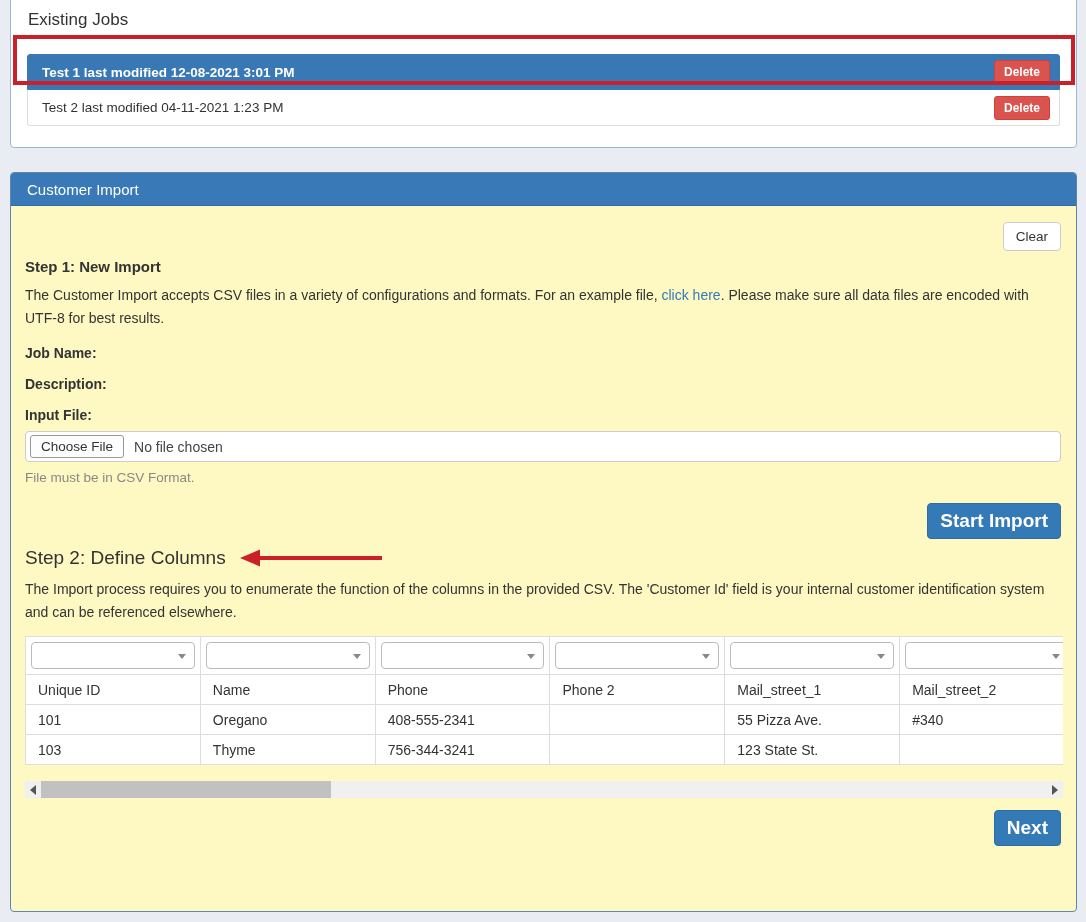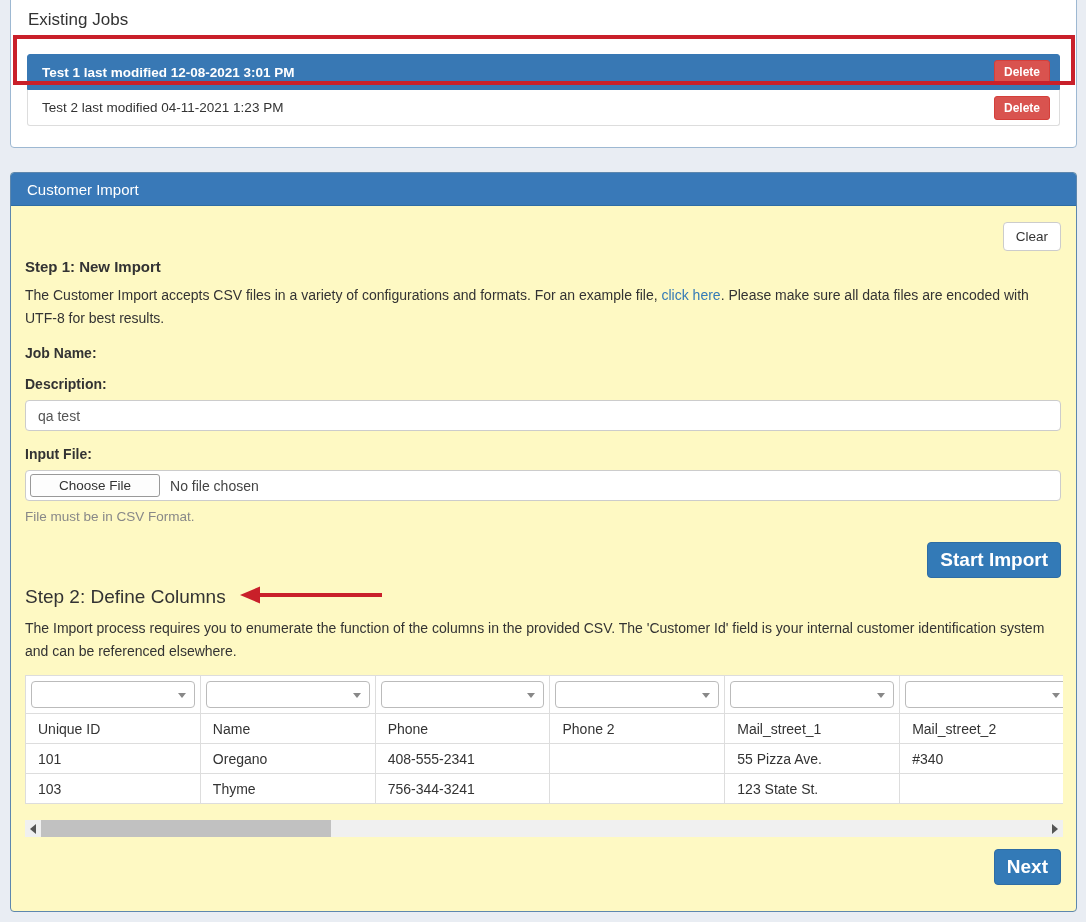--- a/index.html
+++ b/index.html
@@ -78,26 +78,26 @@
     display:block;width:100%;height:31px;margin-top:8px;
     border:1px solid #ccc;border-radius:4px;padding:5px 12px;
     font-size:14px;color:#555;font-family:inherit;background:#fff;
   }
   .file-box{
     display:flex;align-items:center;width:100%;height:31px;margin-top:8px;
     border:1px solid #ccc;border-radius:4px;padding:0 4px;background:#fff;
   }
   .file-btn{
     background:#fdfdfd;border:1px solid #999;border-radius:3px;
-    font-size:13.5px;color:#333;padding:3px 28px;font-family:inherit;cursor:pointer;
+    font-size:13.5px;color:#333;padding:3px 10px;font-family:inherit;cursor:pointer;
   }
   .file-status{margin-left:10px;color:#444;font-size:14px;}
   .hint-text{margin-top:8px;color:#888;font-size:13.5px;}
   .start-row{text-align:right;margin-top:18px;height:29px;}
-  .step2-row{margin-top:15px;display:flex;}
+  .step2-row{margin-top:15px;display:flex;align-items:center;}
   .step2-heading{font-size:19px;font-weight:400;color:#333;}
   .annotation-arrow{margin-left:14px;display:block;}
 
   
   .table-wrap{margin-top:12px;width:1038px;overflow:hidden;}
   table.map-table{border-collapse:collapse;table-layout:fixed;width:1050px;}
   .map-table td{
     border:1px solid #ddd;font-size:14px;color:#333;
     padding:0 8px 0 12px;height:30px;background:#fff;overflow:hidden;white-space:nowrap;
   }
@@ -150,21 +150,20 @@
         <button class="btn-default">Clear</button>
       </div>
 
       <div class="step1-heading">Step 1: New Import</div>
 
       <p class="body-text"><span>The Customer Import accepts CSV files in a variety of configurations and formats. For an example file, </span><a class="inline-link">click here</a><span>. Please make sure all data files are encoded with UTF-8 for best results.</span></p>
 
       <div class="form-label">Job Name:</div>
 
       <div class="form-label">Description:</div>
-      <input class="text-input" type="text" value="qa test" style="">
 
       <div class="form-label">Input File:</div>
       <div class="file-box">
         <button class="file-btn">Choose File</button>
         <span class="file-status">No file chosen</span>
       </div>
       <div class="hint-text">File must be in CSV Format.</div>
 
       <div class="start-row">
         <button class="btn-primary">Start Import</button>

